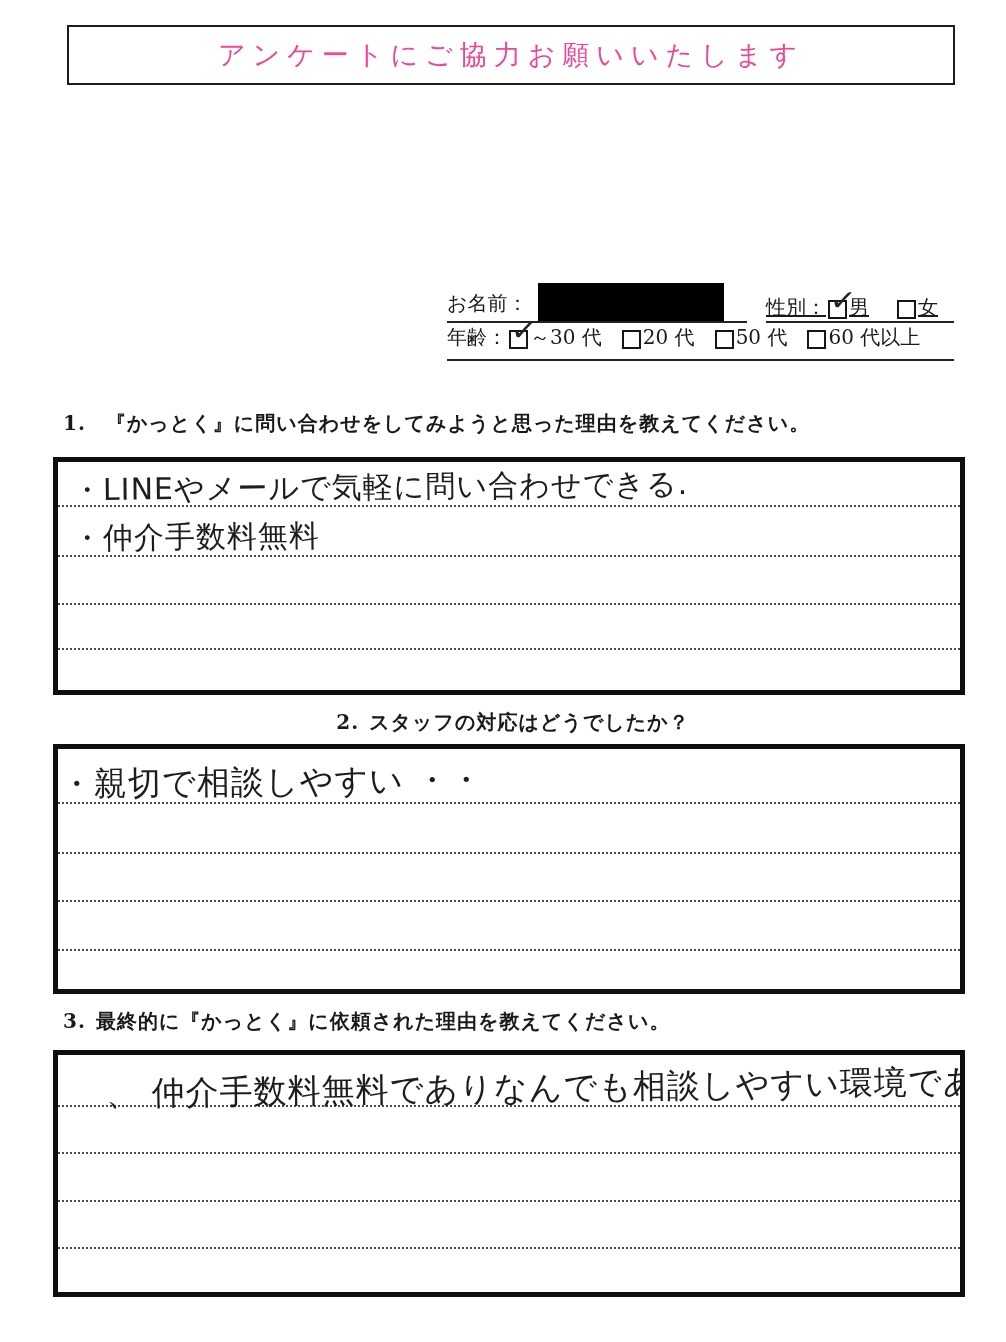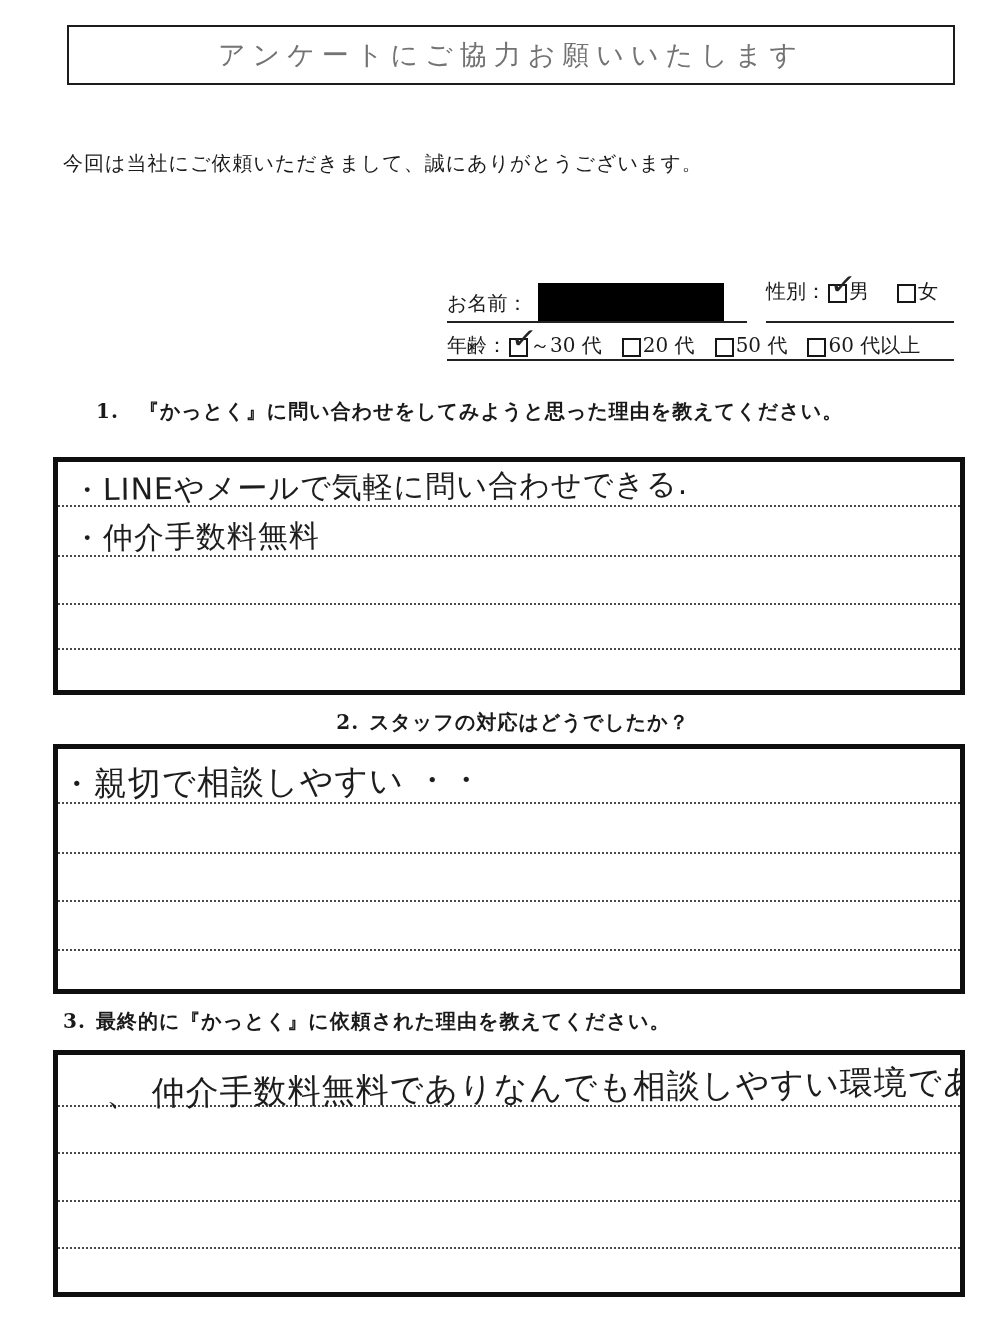--- a/index.html
+++ b/index.html
@@ -6,28 +6,28 @@
   .page{
     position:relative;width:1006px;height:1342px;margin:0 auto;
     background:#ffffff;overflow:hidden;
     font-family:"DejaVu Serif","Liberation Serif",serif;color:#1a1a1a;
   }
   
   .title-box{
     position:absolute;left:67px;top:25px;width:884px;height:56px;
     border:2px solid #1c1c1c;display:flex;align-items:center;justify-content:center;
   }
-  .title-box .t{font-size:27px;letter-spacing:7px;color:#737373;}
+  .title-box .t{font-size:27px;letter-spacing:7px;color:#ec4899;}
   
   .intro{position:absolute;left:63px;top:144px;width:890px;font-size:20px;line-height:38px;letter-spacing:1px;}
   
   .u-row{position:absolute;border-bottom:2px solid #222;display:flex;align-items:flex-end;box-sizing:border-box;font-size:20px;}
   .name-row{left:447px;top:285px;width:300px;height:38px;padding-bottom:4px;}
-  .gender-row{left:766px;top:285px;width:188px;height:38px;padding-bottom:16px;}
-  .age-row{left:447px;top:323px;width:507px;height:38px;padding-bottom:0;}
+  .gender-row{left:766px;top:285px;width:188px;height:38px;padding-bottom:0;text-decoration:underline;}
+  .age-row{left:447px;top:323px;width:507px;height:38px;padding-bottom:8px;}
   .redact{position:absolute;left:538px;top:283px;width:186px;height:38px;background:#000;}
   .opt{display:inline-flex;align-items:flex-end;margin-left:2px;white-space:nowrap;}
   .cb{position:relative;display:inline-block;width:15px;height:15px;border:2px solid #161616;margin:0 2px 2px 0;background:#fff;}
   .tick{position:absolute;left:0px;top:-17px;font-size:31px;line-height:1;color:#242424;
         font-family:"DejaVu Sans","Liberation Sans",sans-serif;transform:rotate(6deg);pointer-events:none;}
   .gap-s{display:inline-block;width:18px;}
   .gap-m{display:inline-block;width:26px;}
   
   .q-head{position:absolute;left:63px;width:900px;font-size:20px;font-weight:700;letter-spacing:1px;}
   .q-num{display:inline-block;}
@@ -43,21 +43,20 @@
 </head>
 <body>
 
 <div class="page">
 
   <div class="title-box">
     <span class="t">アンケートにご協力お願いいたします</span>
   </div>
 
   <div class="intro">
-    <div>今回は当社にご依頼いただきまして、誠にありがとうございます。</div>
   </div>
 
   <div class="u-row name-row">
     <span>お名前：</span>
   </div>
   <div class="redact"></div>
 
   <div class="u-row gender-row">
     <span>性別：</span>
     <span class="opt">
@@ -91,21 +90,21 @@
       <span class="cb"></span>
       <span>50 代</span>
     </span>
     <span class="gap-s"></span>
     <span class="opt">
       <span class="cb"></span>
       <span>60 代以上</span>
     </span>
   </div>
 
-  <div class="q-head" style="top:398px;margin-left:33px;">
+  <div class="q-head" style="top:410px;">
     <span class="q-num" style="margin-right:20px;">1.</span><span>『かっとく』に問い合わせをしてみようと思った理由を教えてください。</span>
   </div>
   <div class="abox" style="top:457px;height:238px;">
     <div class="dotline" style="top:43px;"></div>
     <div class="dotline" style="top:93px;"></div>
     <div class="dotline" style="top:141px;"></div>
     <div class="dotline" style="top:186px;"></div>
   </div>
   <div class="hw" style="left:72px;top:467px;font-size:30px;">・LINEやメールで気軽に問い合わせできる.</div>
   <div class="hw" style="left:72px;top:517px;font-size:30px;">・仲介手数料無料</div>

